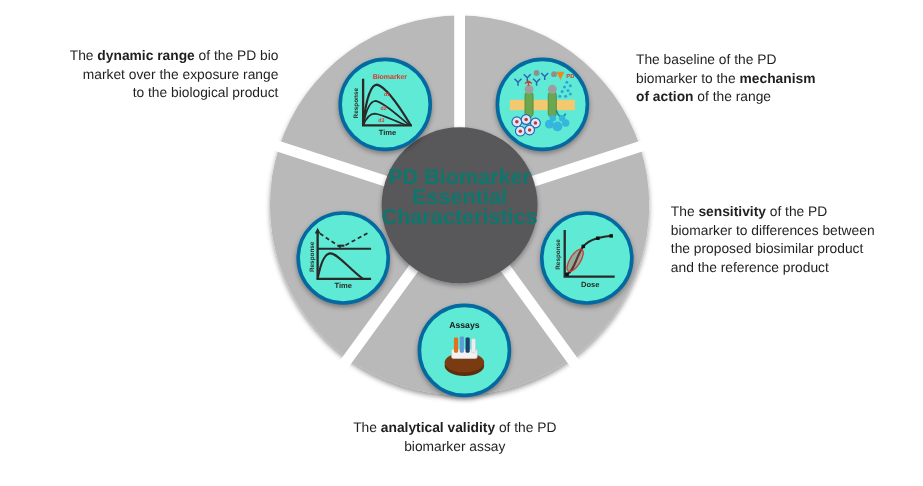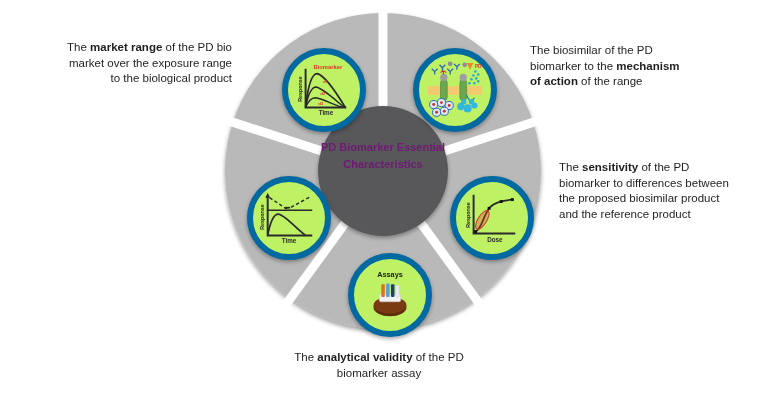--- a/index.html
+++ b/index.html
@@ -3,35 +3,35 @@
 <meta charset="utf-8">
 <style>
   html,body{margin:0;padding:0;background:#fff;}
   .stage{
     position:relative;width:769px;height:405px;background:#fff;overflow:hidden;
     font-family:"Liberation Sans", sans-serif;color:#1f1f1f;
   }
   .wheel-svg{position:absolute;left:0;top:0;}
   .center-label{
     position:absolute;left:316px;top:139px;width:134px;
-    text-align:center;color:#701a75;font-weight:bold;font-size:11px;line-height:17px;
+    text-align:center;color:#0f766e;font-weight:bold;font-size:18px;line-height:17px;
   }
   .icon-circle{
     position:absolute;width:72px;height:72px;border-radius:50%;
-    background:#bef264;border:6px solid #0369a1;
+    background:#5eead4;border:3px solid #0369a1;
     box-shadow:0 2px 4px rgba(0,0,0,0.35);
     display:flex;align-items:center;justify-content:center;
   }
   .icon-circle svg{display:block;}
   .note{position:absolute;font-size:11.5px;line-height:15.5px;color:#1f1f1f;}
   .note b{font-weight:bold;}
   .note-tl{left:58px;top:40px;width:174px;text-align:right;}
   .note-tr{left:530px;top:43px;width:162px;text-align:left;}
   .note-l{left:21px;top:176px;width:179px;text-align:right;}
-  .note-r{left:559px;top:160px;width:180px;text-align:left;}
+  .note-r{left:559px;top:170px;width:180px;text-align:left;}
   .note-b{left:280px;top:350px;width:198px;text-align:center;}
   text{font-family:"Liberation Sans", sans-serif;}
 </style>
 </head>
 <body>
 
 <div class="stage">
 
   <svg class="wheel-svg" width="769" height="405" viewBox="0 0 769 405">
     <defs>
@@ -173,22 +173,22 @@
         <path d="M12,11 L30,23"></path>
         <path d="M34,21 L54,10"></path>
       </g>
       <rect x="28" y="20.5" width="5" height="1.8" fill="#2a2a2a"></rect>
       <path d="M10,50 C13,34 17,28 21,28 C27,28 37,41 49,50" stroke="#2a2a2a" stroke-width="1.8" fill="none"></path>
       <text x="6.5" y="31" text-anchor="middle" font-size="5.5" font-weight="bold" fill="#2a2a2a" transform="rotate(-90 6.5 31)">Response</text>
       <text x="32" y="58" text-anchor="middle" font-size="6.5" font-weight="bold" fill="#2a2a2a">Time</text>
     </svg>
   </div>
 
-  <div class="note note-tl"><span>The </span><b>market range</b><span> of the PD bio market over the exposure range to the biological product</span></div>
+  <div class="note note-tl"><span>The </span><b>dynamic range</b><span> of the PD bio market over the exposure range to the biological product</span></div>
 
-  <div class="note note-tr"><span>The biosimilar of the PD biomarker to the </span><b>mechanism of action</b><span> of the range</span></div>
+  <div class="note note-tr"><span>The baseline of the PD biomarker to the </span><b>mechanism of action</b><span> of the range</span></div>
 
   <div class="note note-r"><span>The </span><b>sensitivity</b><span> of the PD biomarker to differences between the proposed biosimilar product and the reference product</span></div>
 
   <div class="note note-b"><span>The </span><b>analytical validity</b><span> of the PD biomarker assay</span></div>
 
 
 </div>
 
 </body></html>

